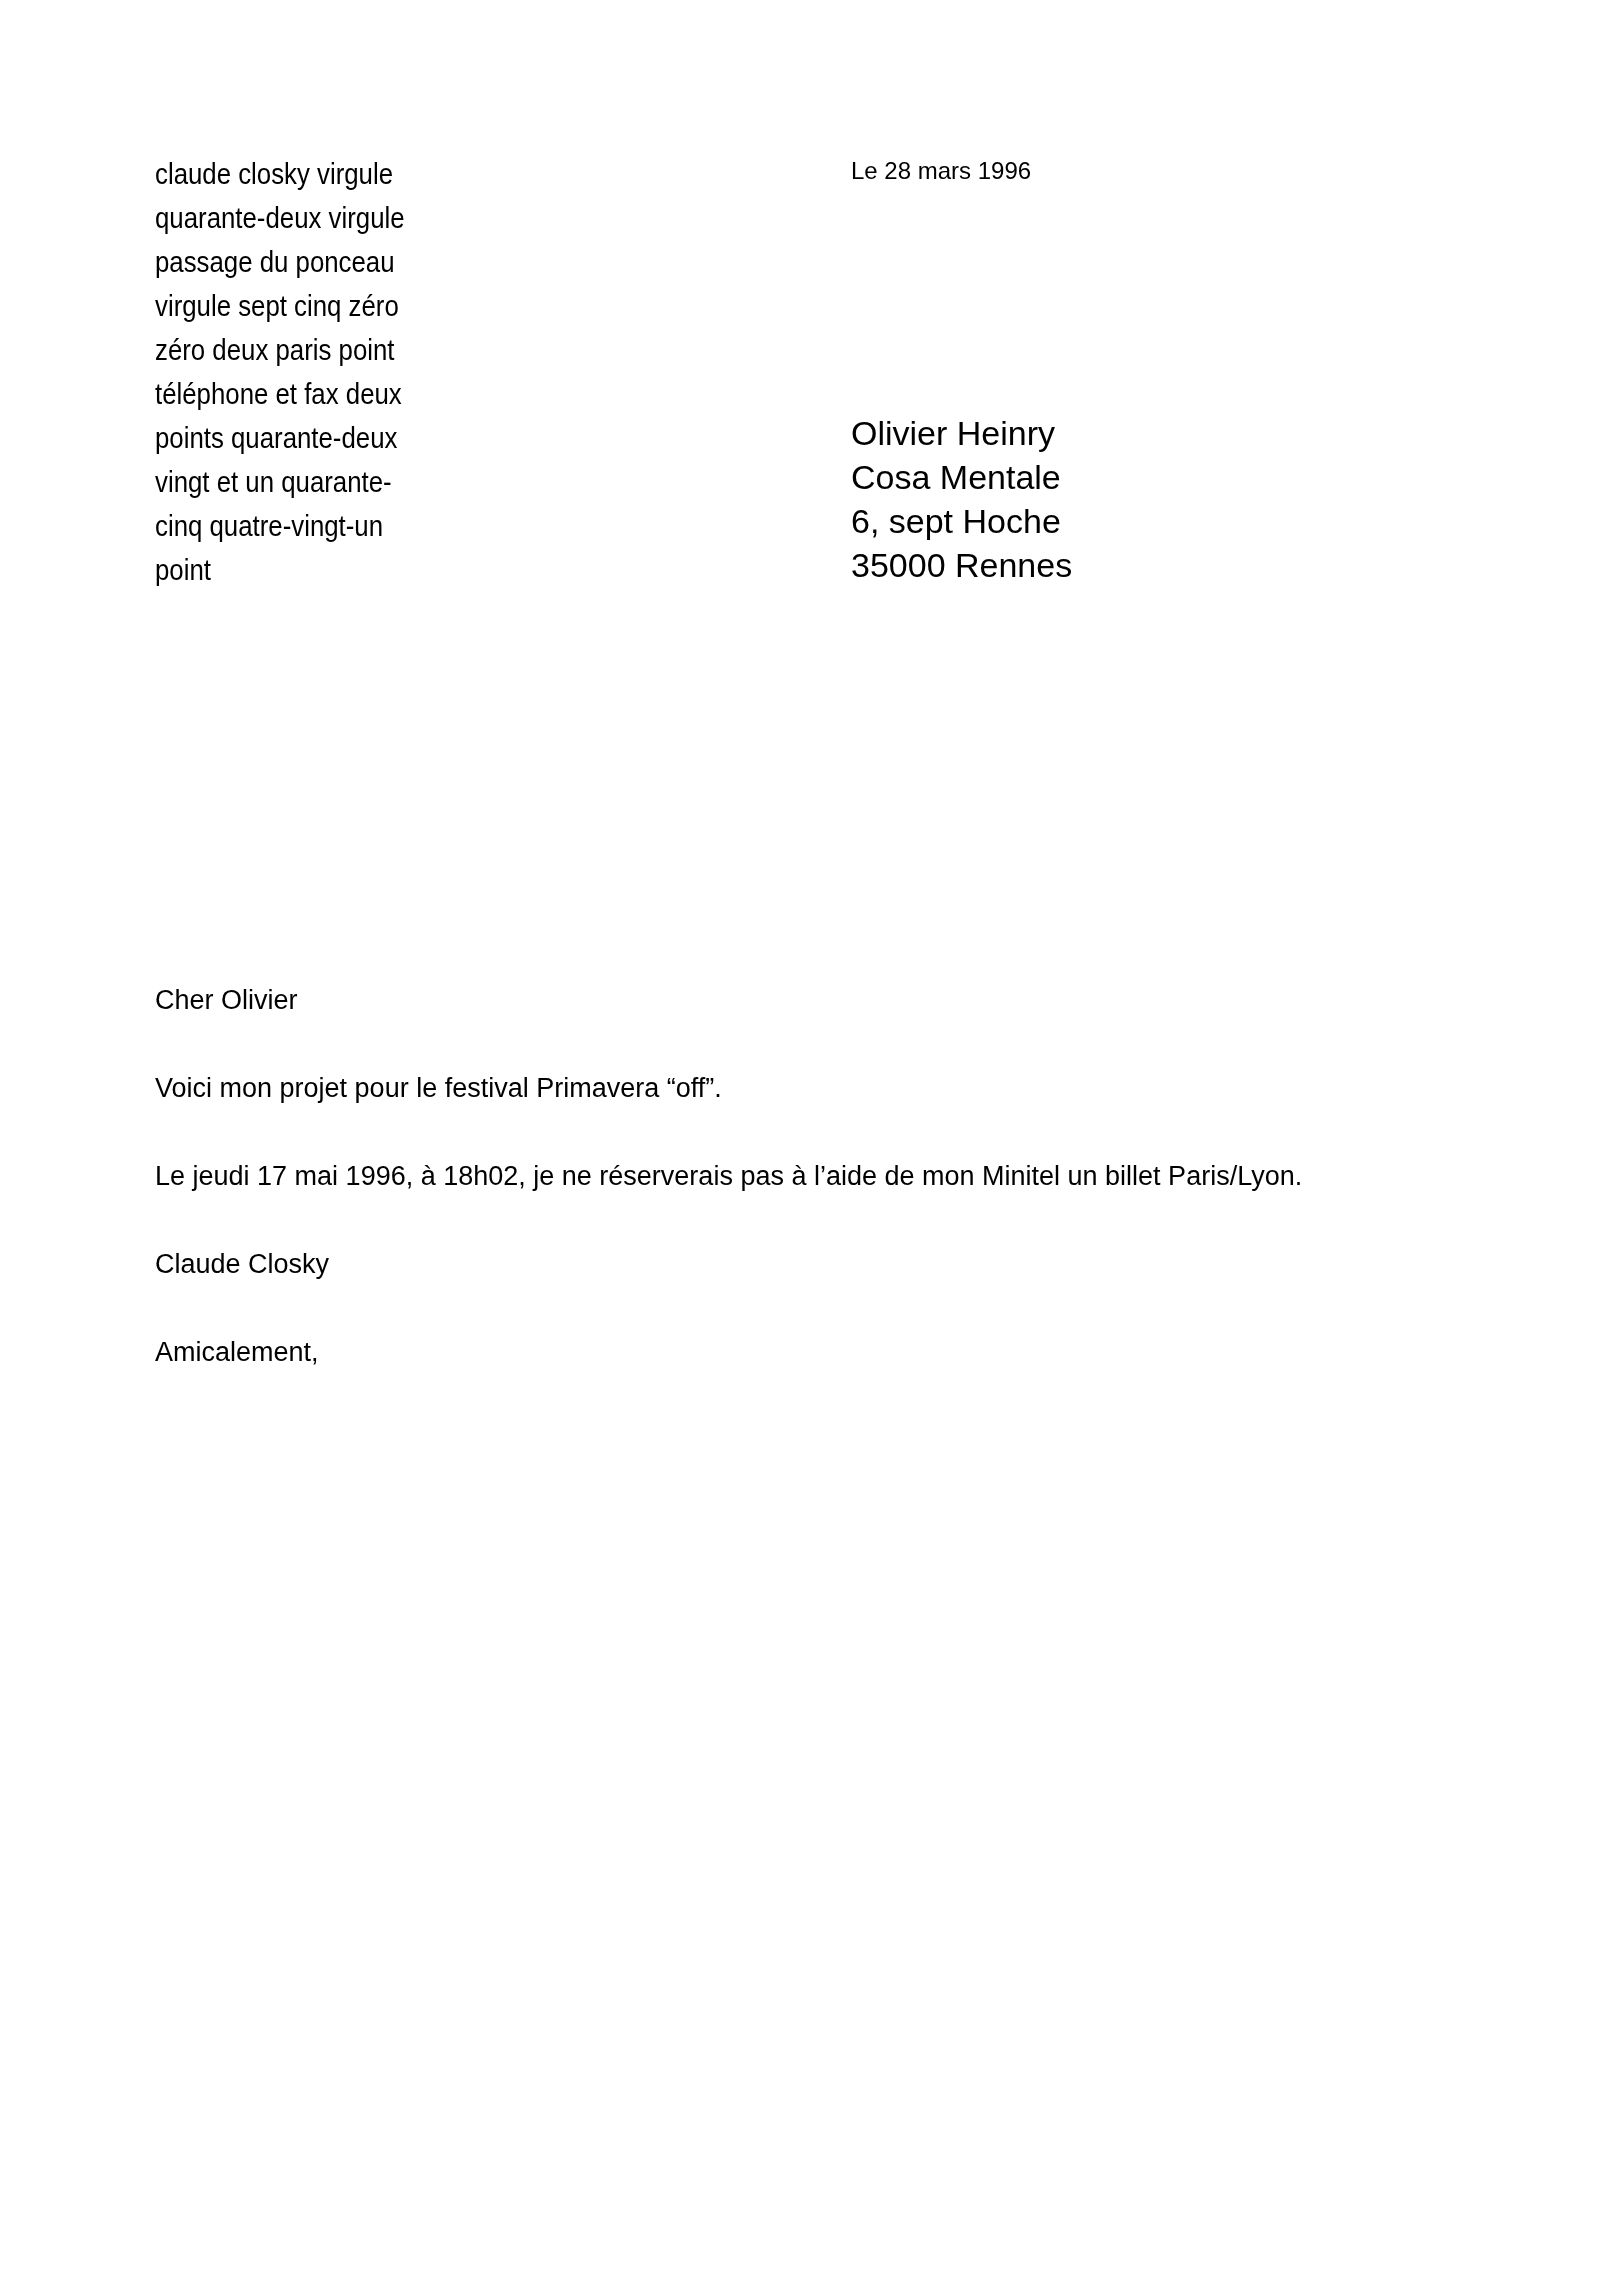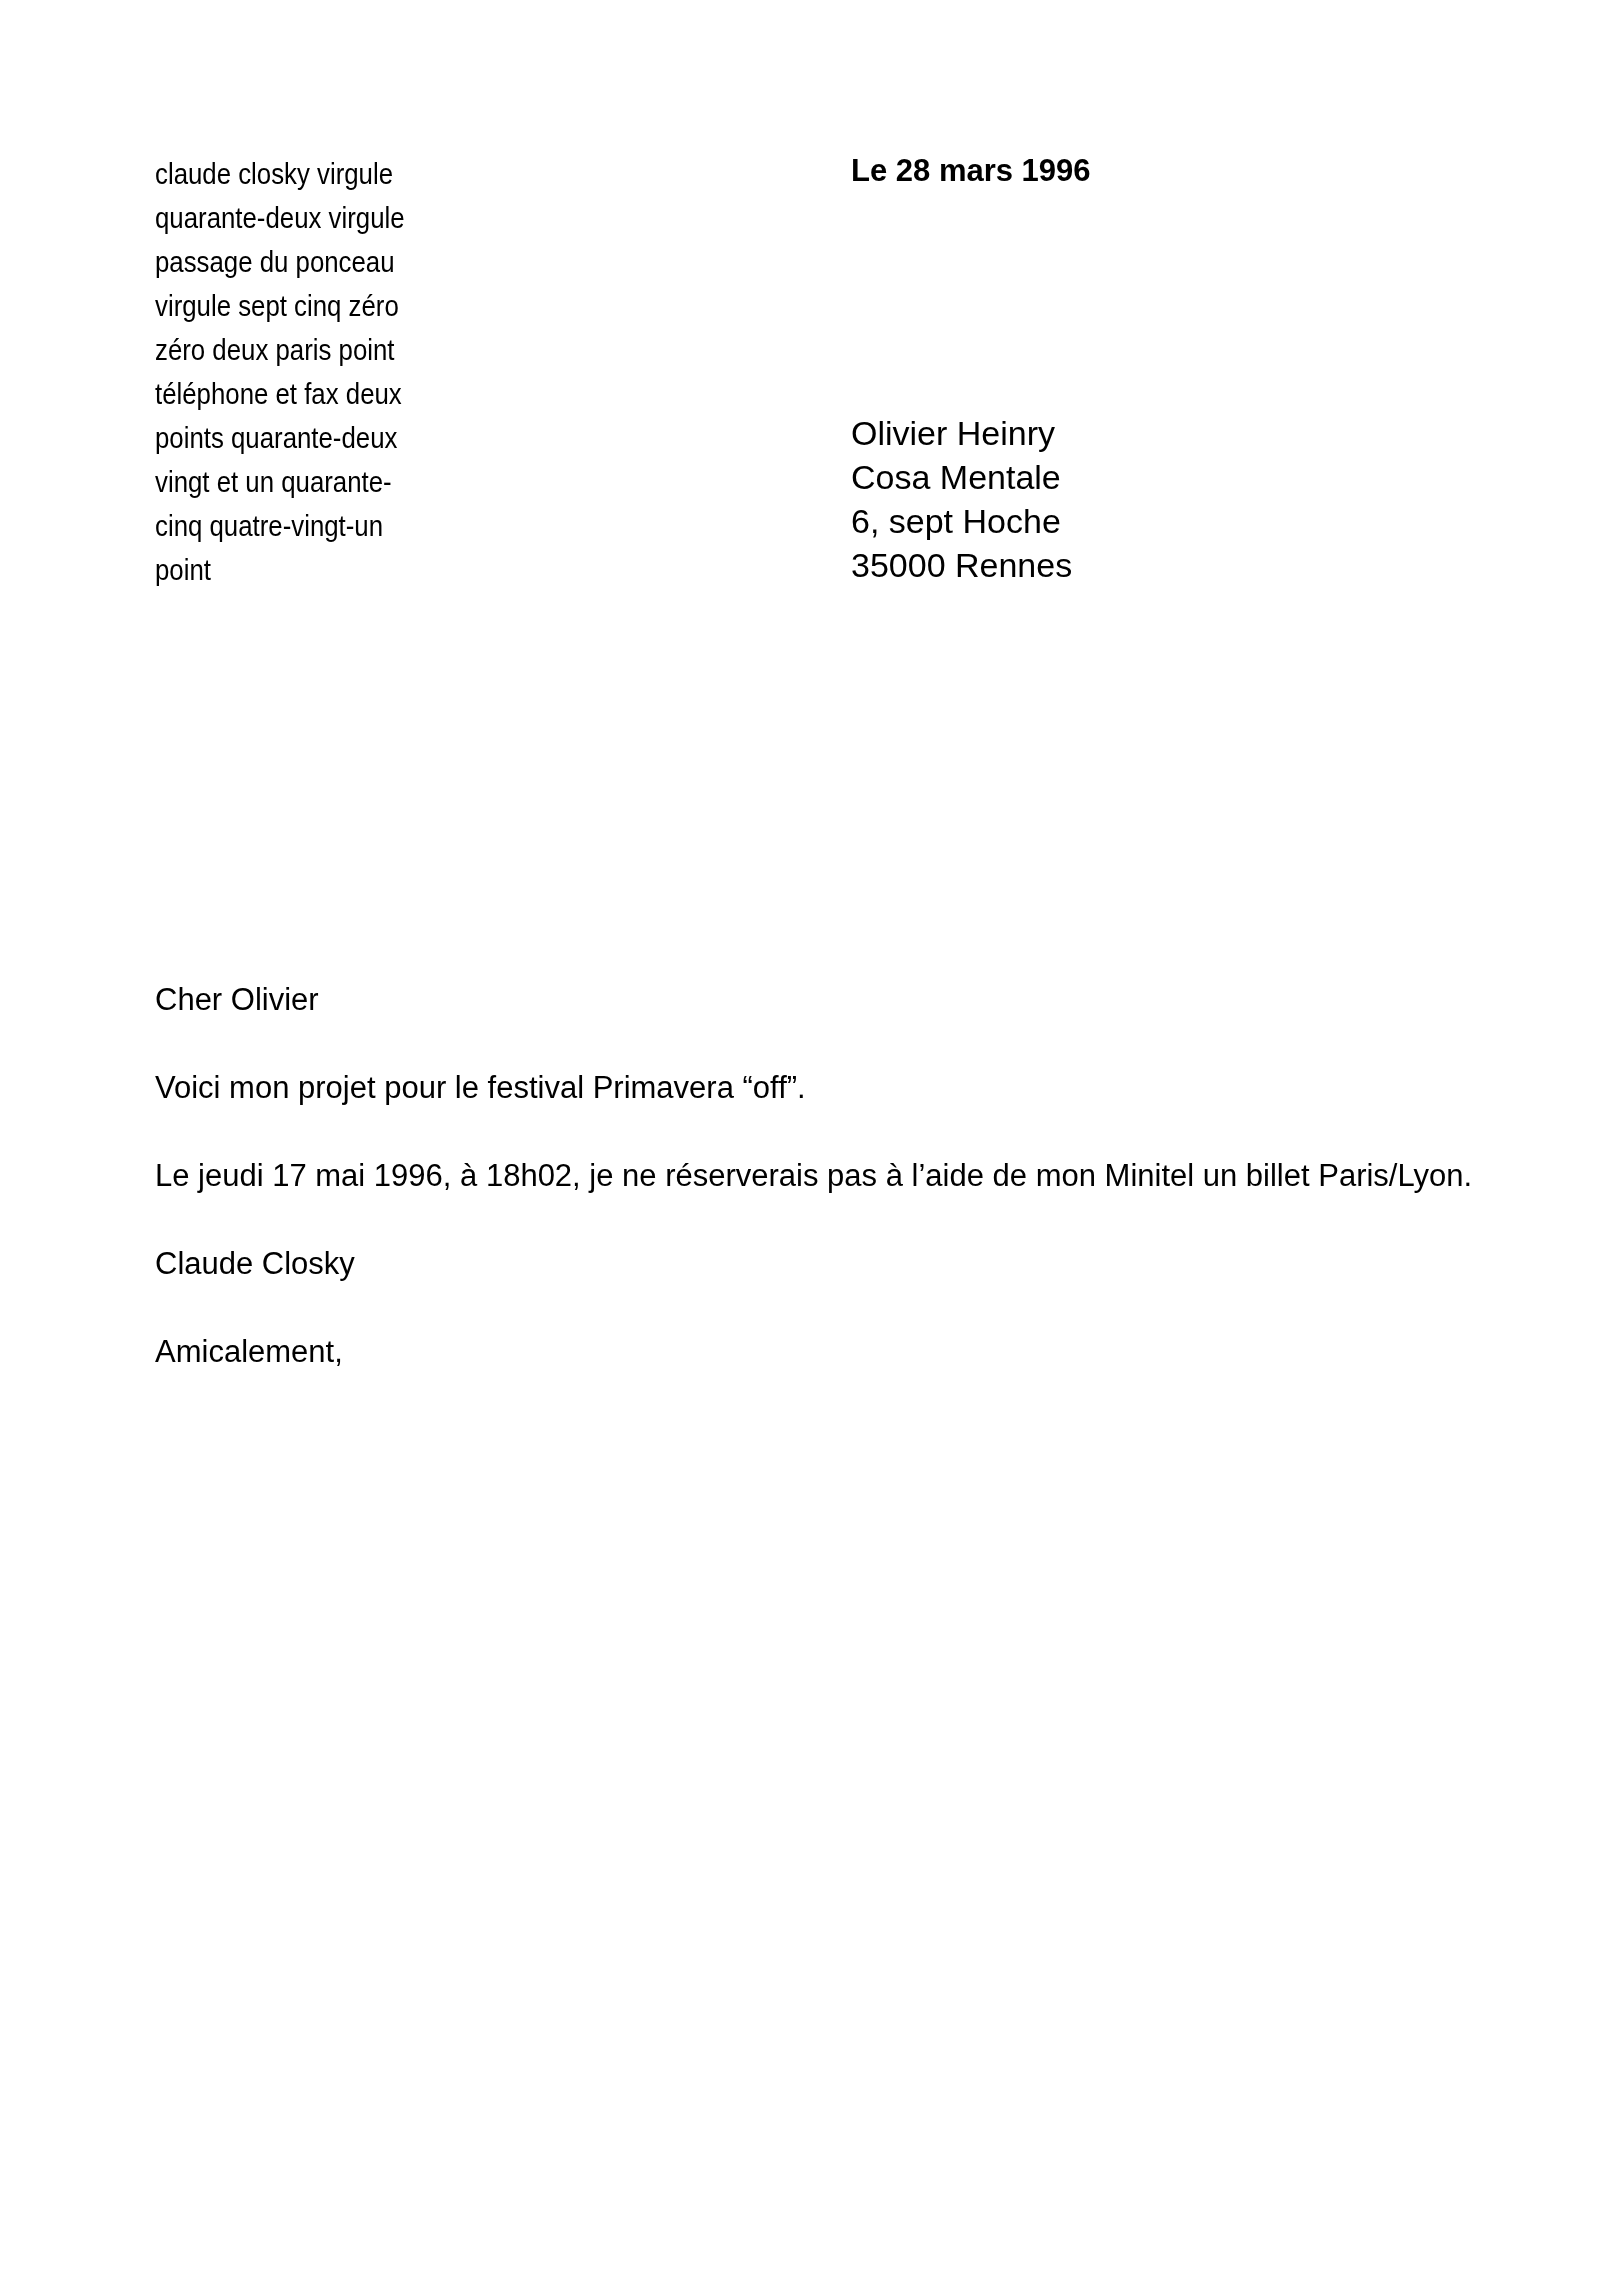--- a/index.html
+++ b/index.html
@@ -33,40 +33,39 @@
       line-height: 44px;
       transform: scaleX(0.86);
       transform-origin: left top;
       white-space: nowrap;
     }
     .sender .line { display: block; }
     .date {
       position: absolute;
       left: 851px;
       top: 149px;
-      font-size: 31px;
+      font-size: 24px;
       line-height: 44px;
       white-space: nowrap;
-      font-weight: bold;
     }
     .recipient {
       position: absolute;
       left: 851px;
       top: 411px;
       font-size: 34px;
       line-height: 44px;
       white-space: nowrap;
     }
     .recipient .line { display: block; }
     .body-text {
       position: absolute;
       left: 155px;
       top: 978px;
       width: 1335px;
-      font-size: 31px;
+      font-size: 27px;
       line-height: 44px;
     }
     .body-text p {
       margin: 0 0 44px 0;
     }
     .body-text p.salutation { margin-bottom: 44px; }
   </style>
 </head>
 <body>
 

